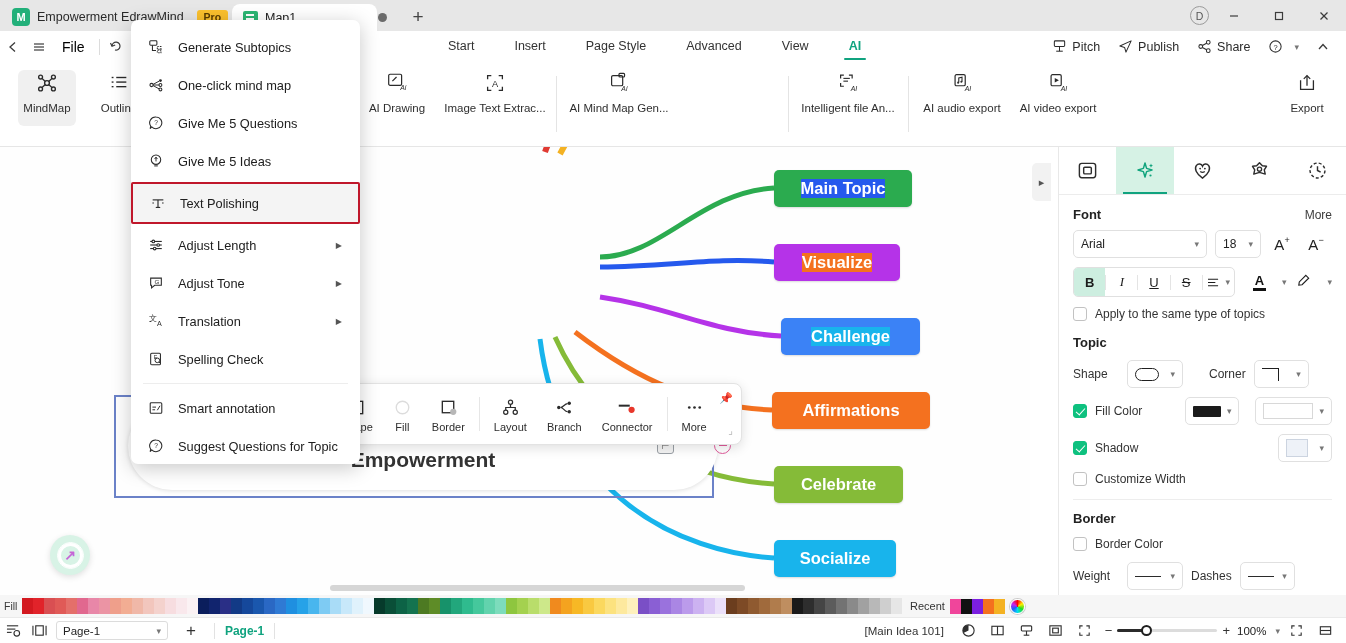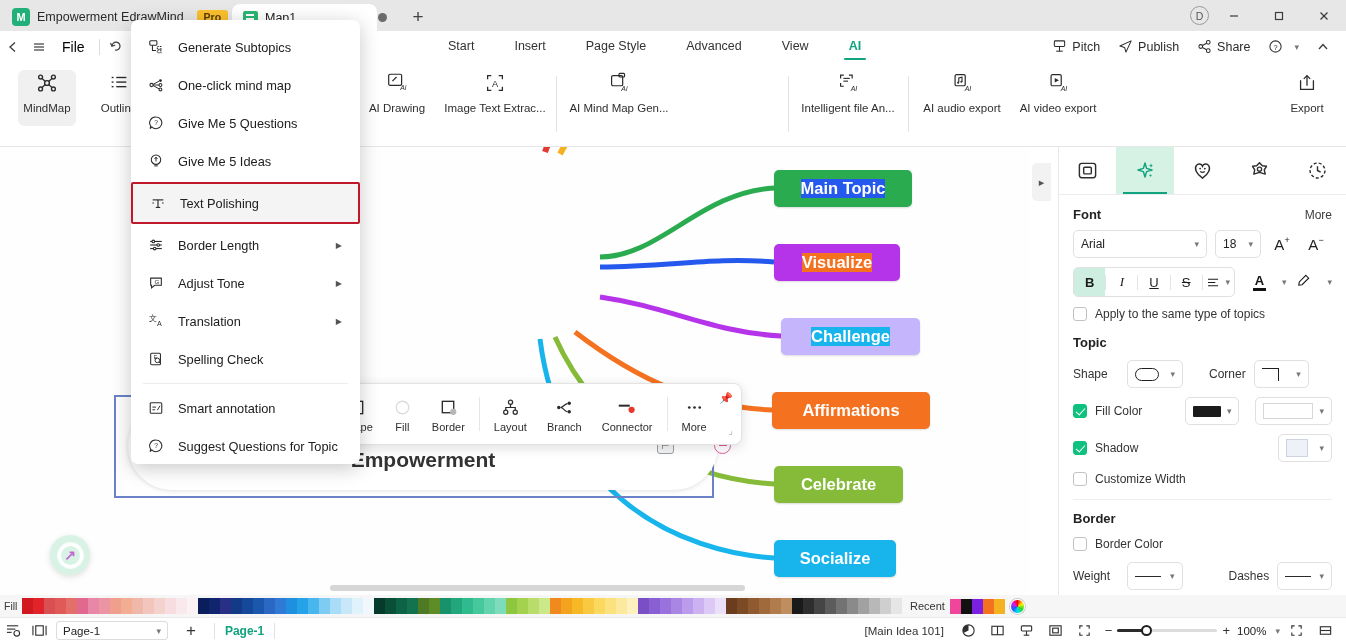--- a/index.html
+++ b/index.html
@@ -548,21 +548,21 @@
     <div class="collapse-btn">
         <i></i>
       </div>
 
     <div class="mm-node" style="left:774px;top:23px;width:138px;height:37px;background:#2bab4f;">
       <span style="background: rgb(37, 89, 237);">Main Topic</span>
       </div>
     <div class="mm-node" style="left: 774px; top: 97px; width: 126px; height: 37px; background: rgb(181, 51, 232);">
       <span style="background: rgb(244, 113, 31);">Visualize</span>
       </div>
-    <div class="mm-node" style="left: 781px; top: 171px; width: 139px; height: 37px; background: #c4b5fd;">
+    <div class="mm-node" style="left: 781px; top: 171px; width: 139px; height: 37px; background: #3b82f6;">
       <span style="background: rgb(24, 180, 236);">Challenge</span>
       </div>
     <div class="mm-node" style="left:772px;top:245px;width:158px;height:37px;background:#f4711f;">
       <span>Affirmations</span>
       </div>
     <div class="mm-node" style="left:774px;top:319px;width:129px;height:37px;background:#85bb38;">
       <span>Celebrate</span>
       </div>
     <div class="mm-node" style="left:774px;top:393px;width:122px;height:37px;background:#18b4ec;">
       <span>Socialize</span>
@@ -796,21 +796,21 @@
         <span class="cb"></span>
         <span class="lbl">Border Color</span>
       </div>
 
       <div class="row">
         <span class="lbl" style="width:46px;">Weight</span>
         <div class="sel" style="width:56px;">
           <span class="sw-line" style="width:26px;"></span>
           <span class="caret">▾</span>
         </div>
-        <span class="lbl" style="margin-left:38px;">Dashes</span>
+        <span class="lbl" style="">Dashes</span>
         <div class="sel" style="width:55px;">
           <span class="sw-line" style="width:26px;"></span>
           <span class="caret">▾</span>
         </div>
       </div>
     </div>
   </div>
 
   <div class="scroll-pill"></div>
   <div class="fillbar">
@@ -1071,21 +1071,21 @@
             <g stroke="#2b2b2b" stroke-width="1.25">
               <line x1="2.5" y1="5" x2="15.5" y2="5"></line>
               <line x1="2.5" y1="9" x2="15.5" y2="9"></line>
               <line x1="2.5" y1="13" x2="15.5" y2="13"></line>
             </g>
             <circle cx="6" cy="5" r="1.5" fill="#fff" stroke="#2b2b2b" stroke-width="1.2"></circle>
             <circle cx="11.5" cy="9" r="1.5" fill="#fff" stroke="#2b2b2b" stroke-width="1.2"></circle>
             <circle cx="7.5" cy="13" r="1.5" fill="#fff" stroke="#2b2b2b" stroke-width="1.2"></circle>
           </svg>
       </span>
-      <span class="mi-lbl">Border Length</span>
+      <span class="mi-lbl">Adjust Length</span>
       <span class="mi-arrow">▶</span>
     </div>
     <div class="mi">
       <span class="mi-ico">
         <svg width="16" height="16" viewBox="0 0 18 18">
             <path d="M3 3.5 H15 V11.5 H7.5 L4 14.5 V11.5 H3 Z" fill="none" stroke="#2b2b2b" stroke-width="1.2"></path>
             <text x="10" y="10" font-size="7" text-anchor="middle" fill="#2b2b2b" font-family="Liberation Sans, sans-serif">G</text>
           </svg>
       </span>
       <span class="mi-lbl">Adjust Tone</span>

